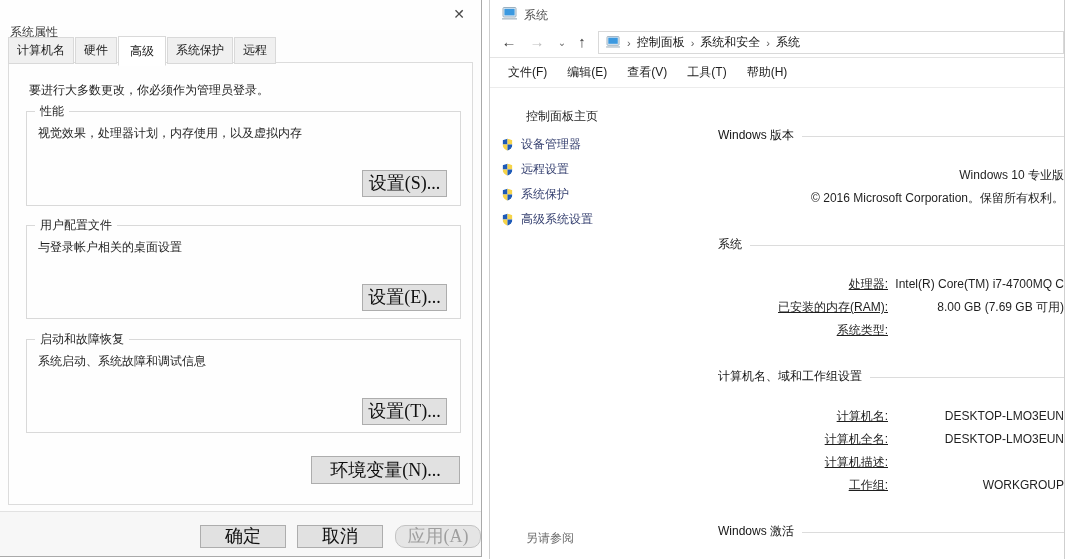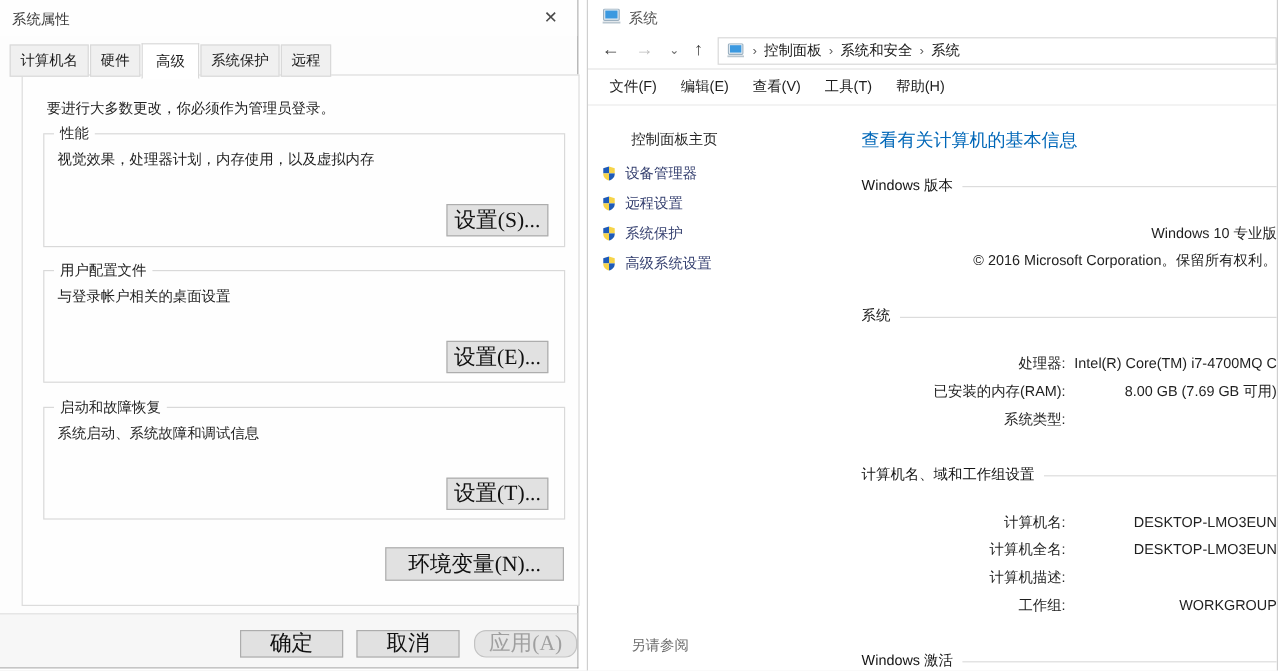--- a/index.html
+++ b/index.html
@@ -5,28 +5,28 @@
   * { margin:0; padding:0; box-sizing:border-box; }
   html,body { background:#e8e8e8; }
   body { font-family:"Liberation Sans","DejaVu Sans",sans-serif; }
   .stage { position:relative; width:1065px; height:559px; background:#ffffff; overflow:hidden;
            font-size:12px; color:#1f1f1f; }
 
   
   .dlg { position:absolute; left:0; top:0; width:482px; height:557px;
          background:#fdfdfd; border-right:1px solid #a9a9a9; border-bottom:1px solid #a9a9a9; }
   .dlg-titlebar { position:absolute; left:0; top:0; right:0; height:30px; background:#fefefe; }
-  .dlg-title { position:absolute; left:10px; top:8px; color:#3a3a3a;font-family:Liberation Mono, monospace; }
+  .dlg-title { position:absolute; left:10px; top:24px; color:#3a3a3a;font-family:Liberation Mono, monospace; }
   .dlg-close { position:absolute; right:0; top:0; width:44px; height:30px; text-align:center;
                line-height:28px; font-size:14px; color:#4a4a4a; cursor:default; }
   .tabs { position:absolute; left:8px; top:38px; height:25px; display:flex; align-items:center; z-index:3; }
   .tab { background:#f0f0f0; border:1px solid #d9d9d9; padding:4px 8px 4px; margin-right:1px; color:#1b1b1b; }
   .tab.active { background:#ffffff; padding:6px 11px 5px; margin-bottom:-1px; border-bottom:1px solid #ffffff; z-index:4; position:relative; }
   .tabpage { position:absolute; left:8px; top:62px; width:465px; height:443px;
-             background:#fefefe; border:1px solid #dcdcdc; z-index:1;margin-left:10px; }
+             background:#fefefe; border:1px solid #dcdcdc; z-index:1; }
   .admin-note { position:absolute; left:20px; top:19px; }
   .groupbox { position:absolute; left:17px; width:435px; border:1px solid #d9d9d9; }
   .gb1 { top:48px;  height:95px; }
   .gb2 { top:162px; height:94px; }
   .gb3 { top:276px; height:94px; }
   .gb-legend { position:absolute; left:8px; top:-9px; background:#fefefe; padding:0 5px; }
   .gb-desc { position:absolute; left:11px; top:13px; }
   .win-btn { position:absolute; background:#e1e1e1; border:1px solid #adadad; color:#101010;
              font-size:18px; text-align:center; font-family:Liberation Serif, serif; }
   .gb-btn { right:13px; top:58px; width:85px; height:27px; line-height:25px; }
@@ -66,21 +66,21 @@
   .content { position:absolute; left:200px; top:88px; right:0; bottom:0; padding:20px 0 0 28px; overflow:hidden; }
   .page-h1 { font-size:15px; font-weight:normal; color:#0067b8; }
   .sec { margin-top:26px; }
   .sec-first { margin-top:19px; }
   .sec-head { display:flex; align-items:center; }
   .sec-title { color:#141414; white-space:nowrap; }
   .sec-rule { flex:1; height:1px; background:#dcdcdc; margin-left:8px; margin-top:2px; }
   .sec-body { margin-top:20px; padding-left:21px;text-align:right; }
   .vline { line-height:23px; white-space:nowrap; }
   .krow { display:flex; line-height:23px; }
-  .krow .k { width:149px; flex:none; }
+  .krow .k { width:149px; flex:none;text-decoration:underline; }
   .krow .v { flex:1; white-space:nowrap; overflow:hidden; }
   .act-line { display:flex; line-height:23px; }
   .act-status { margin-right:12px; }
   .act-link { color:#0066cc; white-space:nowrap; }
 </style>
 </head>
 <body>
 
 <div class="stage">
 
@@ -244,21 +244,20 @@
                 </g>
               </svg>
           </span>
           <span class="lbl">高级系统设置</span>
         </div>
       </div>
       <span class="sb-see-also">另请参阅</span>
     </div>
 
     <div class="content">
-      <h1 class="page-h1">查看有关计算机的基本信息</h1>
 
       <div class="sec sec-first">
         <div class="sec-head">
           <span class="sec-title">Windows 版本</span>
           <span class="sec-rule"></span>
         </div>
         <div class="sec-body">
           <div class="vline">Windows 10 专业版</div>
           <div class="vline">© 2016 Microsoft Corporation。保留所有权利。</div>
         </div>

